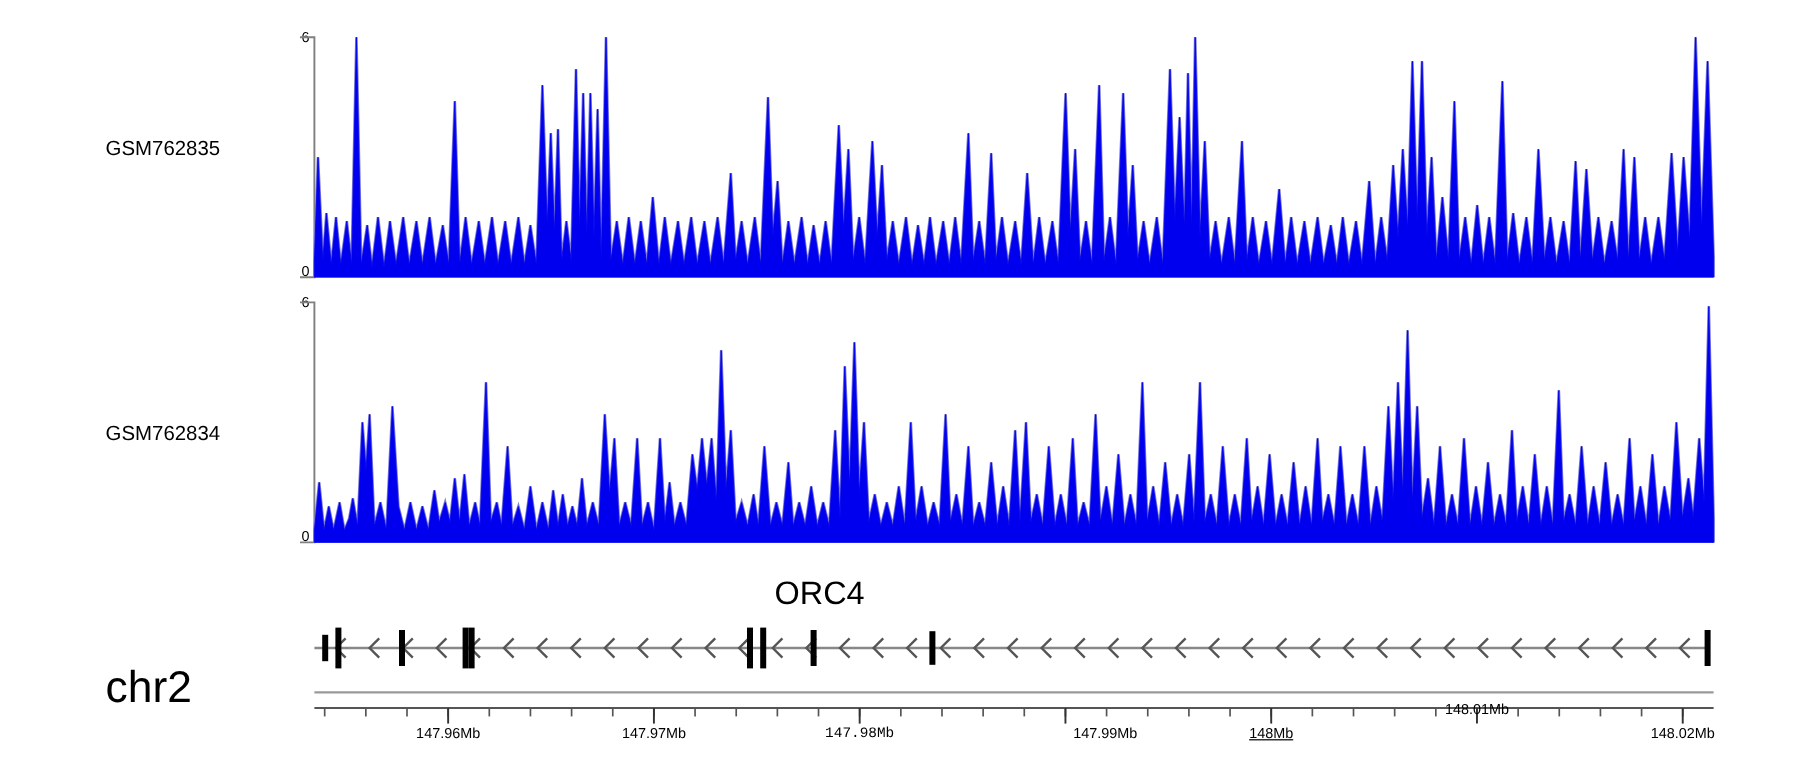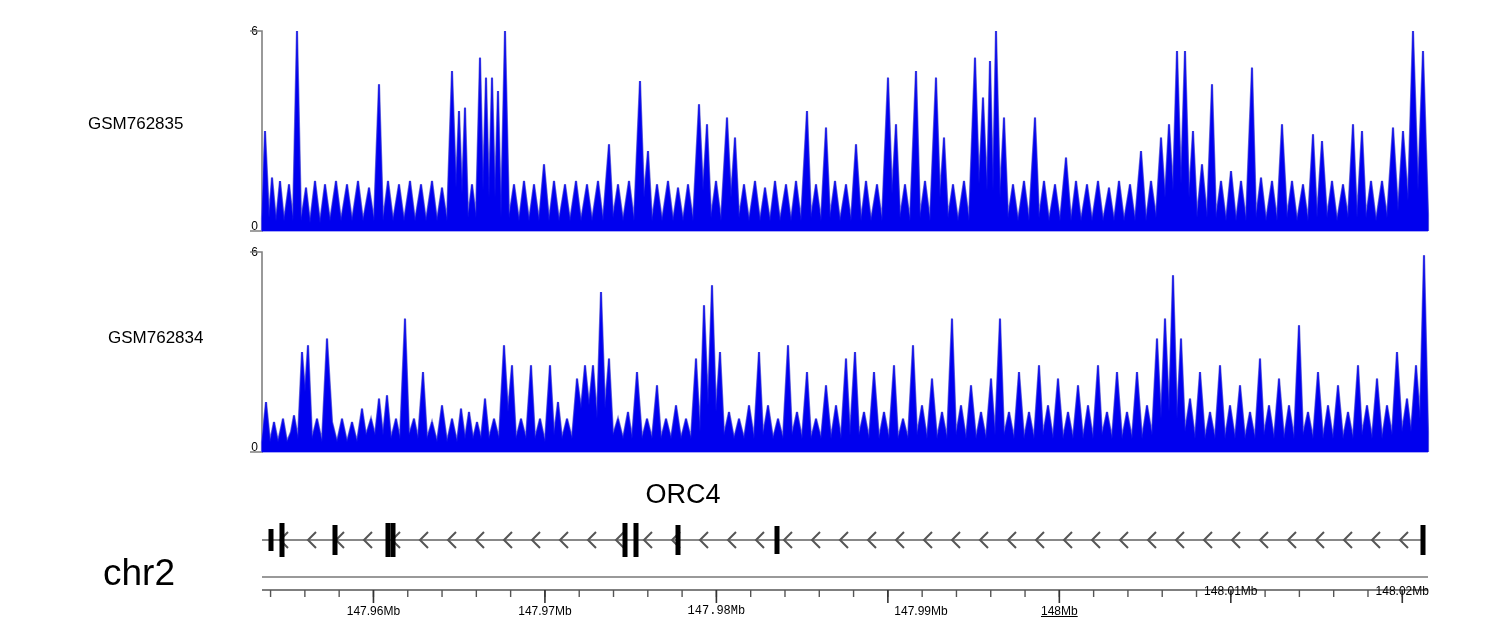--- a/index.html
+++ b/index.html
@@ -61,31 +61,31 @@
   svg{display:block;}
   .svg-layer{position:absolute;left:0;top:0;}
 </style>
 </head>
 <body>
 
 <div id="stage">
 
   <div class="track-label" id="label-track-0" style="left:88px;top:114px;">GSM762835</div>
 
-  <div class="track-label" id="label-track-1" style="left:88px;top:328px;margin-left:20px;">GSM762834</div>
+  <div class="track-label" id="label-track-1" style="left:88px;top:352px;">GSM762834</div>
 
   <div class="ytick" style="left:228px;top:24px;">6</div>
   <div class="ytick" style="left:228px;top:219px;">0</div>
 
   <div class="ytick" style="left:228px;top:245px;">6</div>
   <div class="ytick" style="left:228px;top:440px;">0</div>
 
   <div class="gene-name" id="gene-name-label" style="left:683px;top:479px;transform:translateX(-50%);">ORC4</div>
 
-  <div class="chrom-label" style="left:88px;top:552px;margin-left:15px;">chr2</div>
+  <div class="chrom-label" style="left:88px;top:552px;">chr2</div>
 
   <svg class="svg-layer" width="1500" height="640">
     <g id="svg-root">
         <g>
           <path d="M 250 31 H 262 V 231 H 250" fill="none" stroke="#808080" stroke-width="1.6"></path>
         </g>
         <g>
           <path d="M 250 252 H 262 V 452 H 250" fill="none" stroke="#808080" stroke-width="1.6"></path>
         </g>
         <g>
@@ -198,16 +198,16 @@
       </g>
   </svg>
 
   <div id="xtick-labels">
       <div class="xtick-label" style="left: 373.456px; top: 604px;">147.96Mb</div>
       <div class="xtick-label" style="left: 544.926px; top: 604px;">147.97Mb</div>
       <div class="xtick-label" style="left: 716.397px; top: 604px; font-family: Liberation Mono, monospace;">147.98Mb</div>
       <div class="xtick-label" style="left: 921px; top: 604px;">147.99Mb</div>
       <div class="xtick-label" style="left: 1059.34px; top: 604px; text-decoration: underline;">148Mb</div>
       <div class="xtick-label" style="left: 1230.81px; top: 584px;">148.01Mb</div>
-      <div class="xtick-label" style="left: 1402.28px; top: 584px;">148.02Mb</div>
+      <div class="xtick-label" style="left: 1402.28px; top: 604px;">148.02Mb</div>
     </div>
 
 </div>
 
 </body></html>

